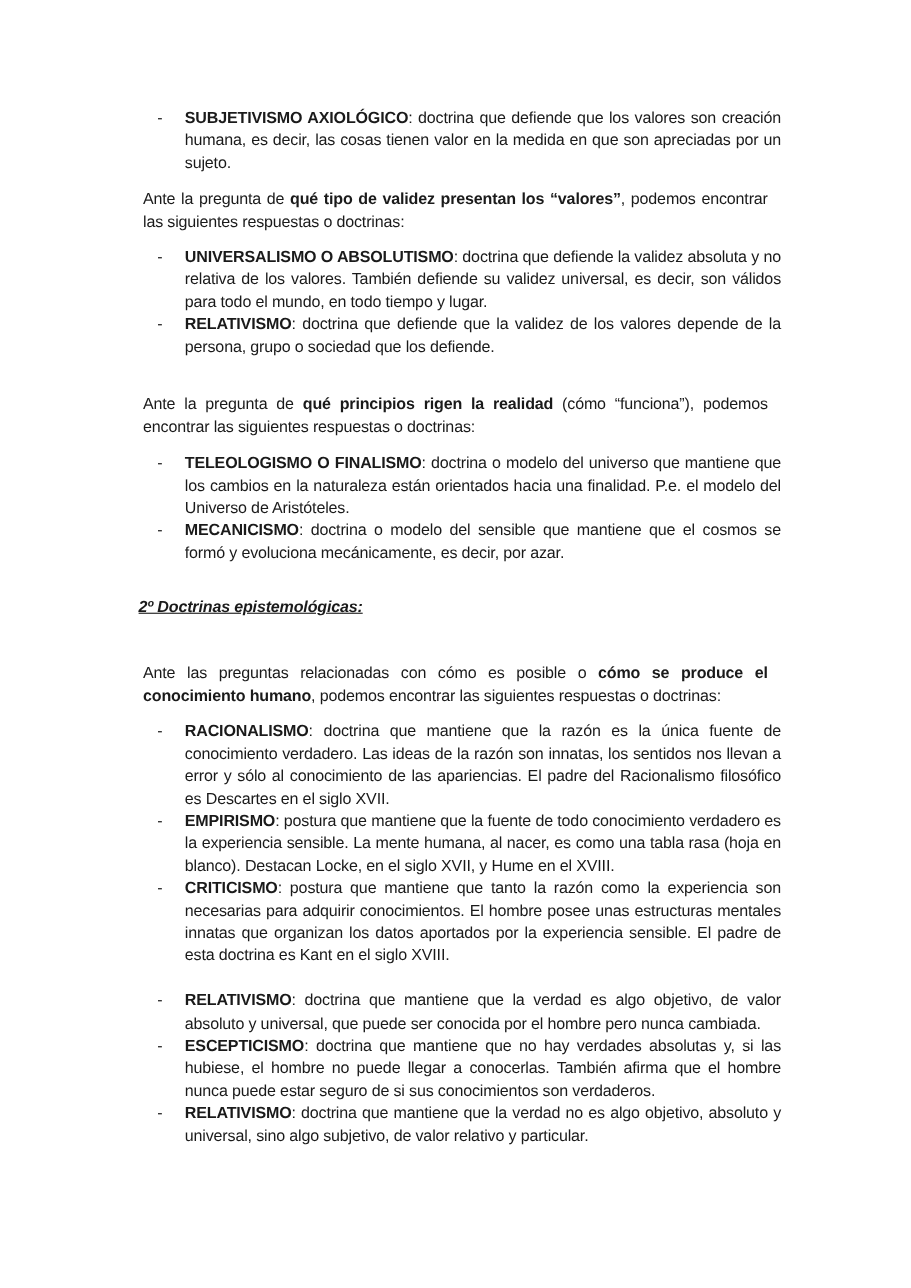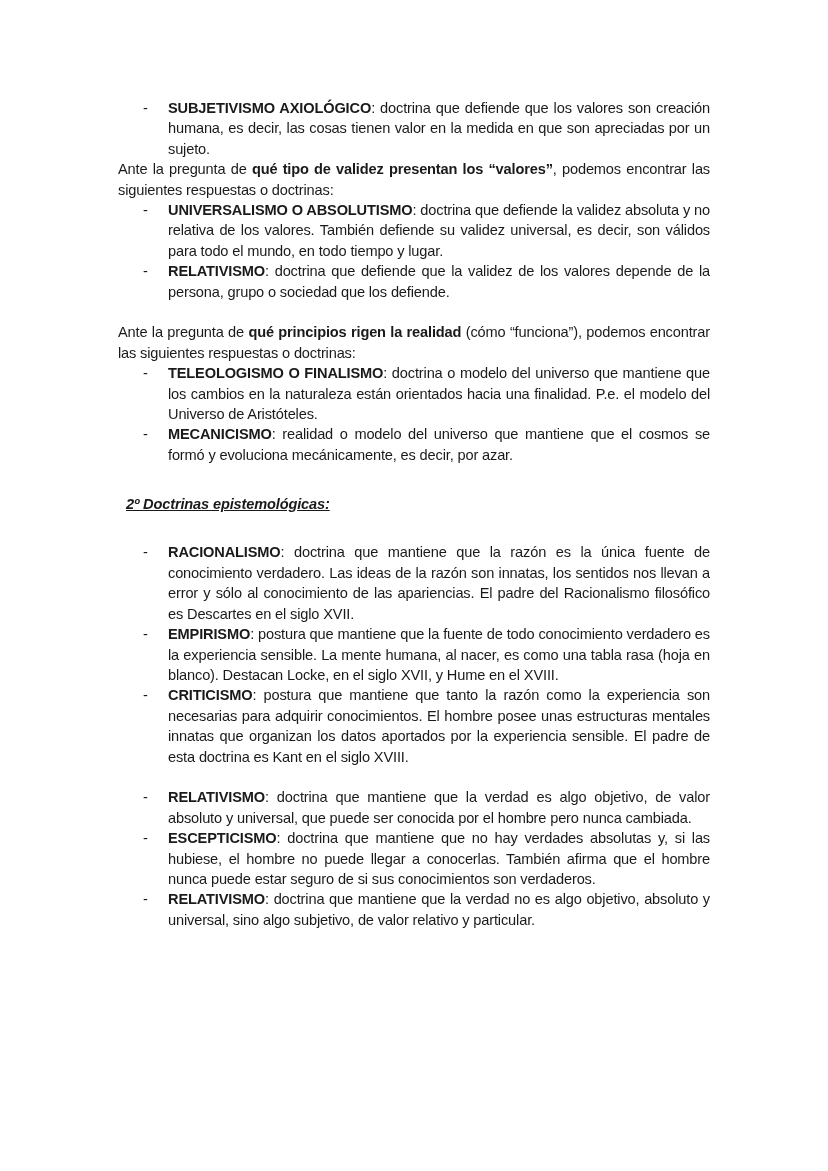--- a/index.html
+++ b/index.html
@@ -18,21 +18,21 @@
     .page {
       position: absolute;
       left: 118px;
       top: 98px;
       width: 592px;
       font-size: 14.6px;
       line-height: 20.4px;
       letter-spacing: -0.15px;
     }
     .para {
-      margin: 0;
+      margin: 12px;
       text-align: justify;
     }
     .blank {
       height: 20.4px;
     }
     ul.doctrines {
       list-style: none;
       margin: 0;
       padding: 0;
     }
@@ -89,30 +89,33 @@
     <span>Ante la pregunta de </span><b>qué principios rigen la realidad</b><span> (cómo “funciona”), podemos encontrar las siguientes respuestas o doctrinas:</span>
   </p>
 
   <ul class="doctrines">
     <li>
       <span class="dash">-</span>
       <b>TELEOLOGISMO O FINALISMO</b><span>: doctrina o modelo del universo que mantiene que los cambios en la naturaleza están orientados hacia una finalidad.  P.e. el modelo del Universo de Aristóteles.</span>
     </li>
     <li>
       <span class="dash">-</span>
-      <b>MECANICISMO</b><span>: realidad o modelo del universo que mantiene que el cosmos se formó y evoluciona mecánicamente, es decir, por azar.</span>
+      <b>MECANICISMO</b><span>: doctrina o modelo del sensible que mantiene que el cosmos se formó y evoluciona mecánicamente, es decir, por azar.</span>
     </li>
   </ul>
 
   <div class="blank"></div>
 
   <p class="heading">2º Doctrinas epistemológicas:</p>
 
   <div class="blank"></div>
 
+  <p class="para">
+    <span>Ante las preguntas relacionadas con cómo es posible o </span><b>cómo se produce el conocimiento humano</b><span>, podemos encontrar las siguientes respuestas o doctrinas:</span>
+  </p>
 
   <ul class="doctrines">
     <li>
       <span class="dash">-</span>
       <b>RACIONALISMO</b><span>: doctrina que mantiene que la razón es la única fuente de conocimiento verdadero. Las ideas de la razón son innatas, los sentidos nos llevan a error y sólo al conocimiento de las apariencias. El padre del Racionalismo filosófico es Descartes en el siglo XVII.</span>
     </li>
     <li>
       <span class="dash">-</span>
       <b>EMPIRISMO</b><span>: postura que mantiene que la fuente de todo conocimiento verdadero es la experiencia sensible. La mente humana, al nacer, es como una tabla rasa (hoja en blanco). Destacan Locke, en el siglo XVII, y Hume en el XVIII.</span>
     </li>

